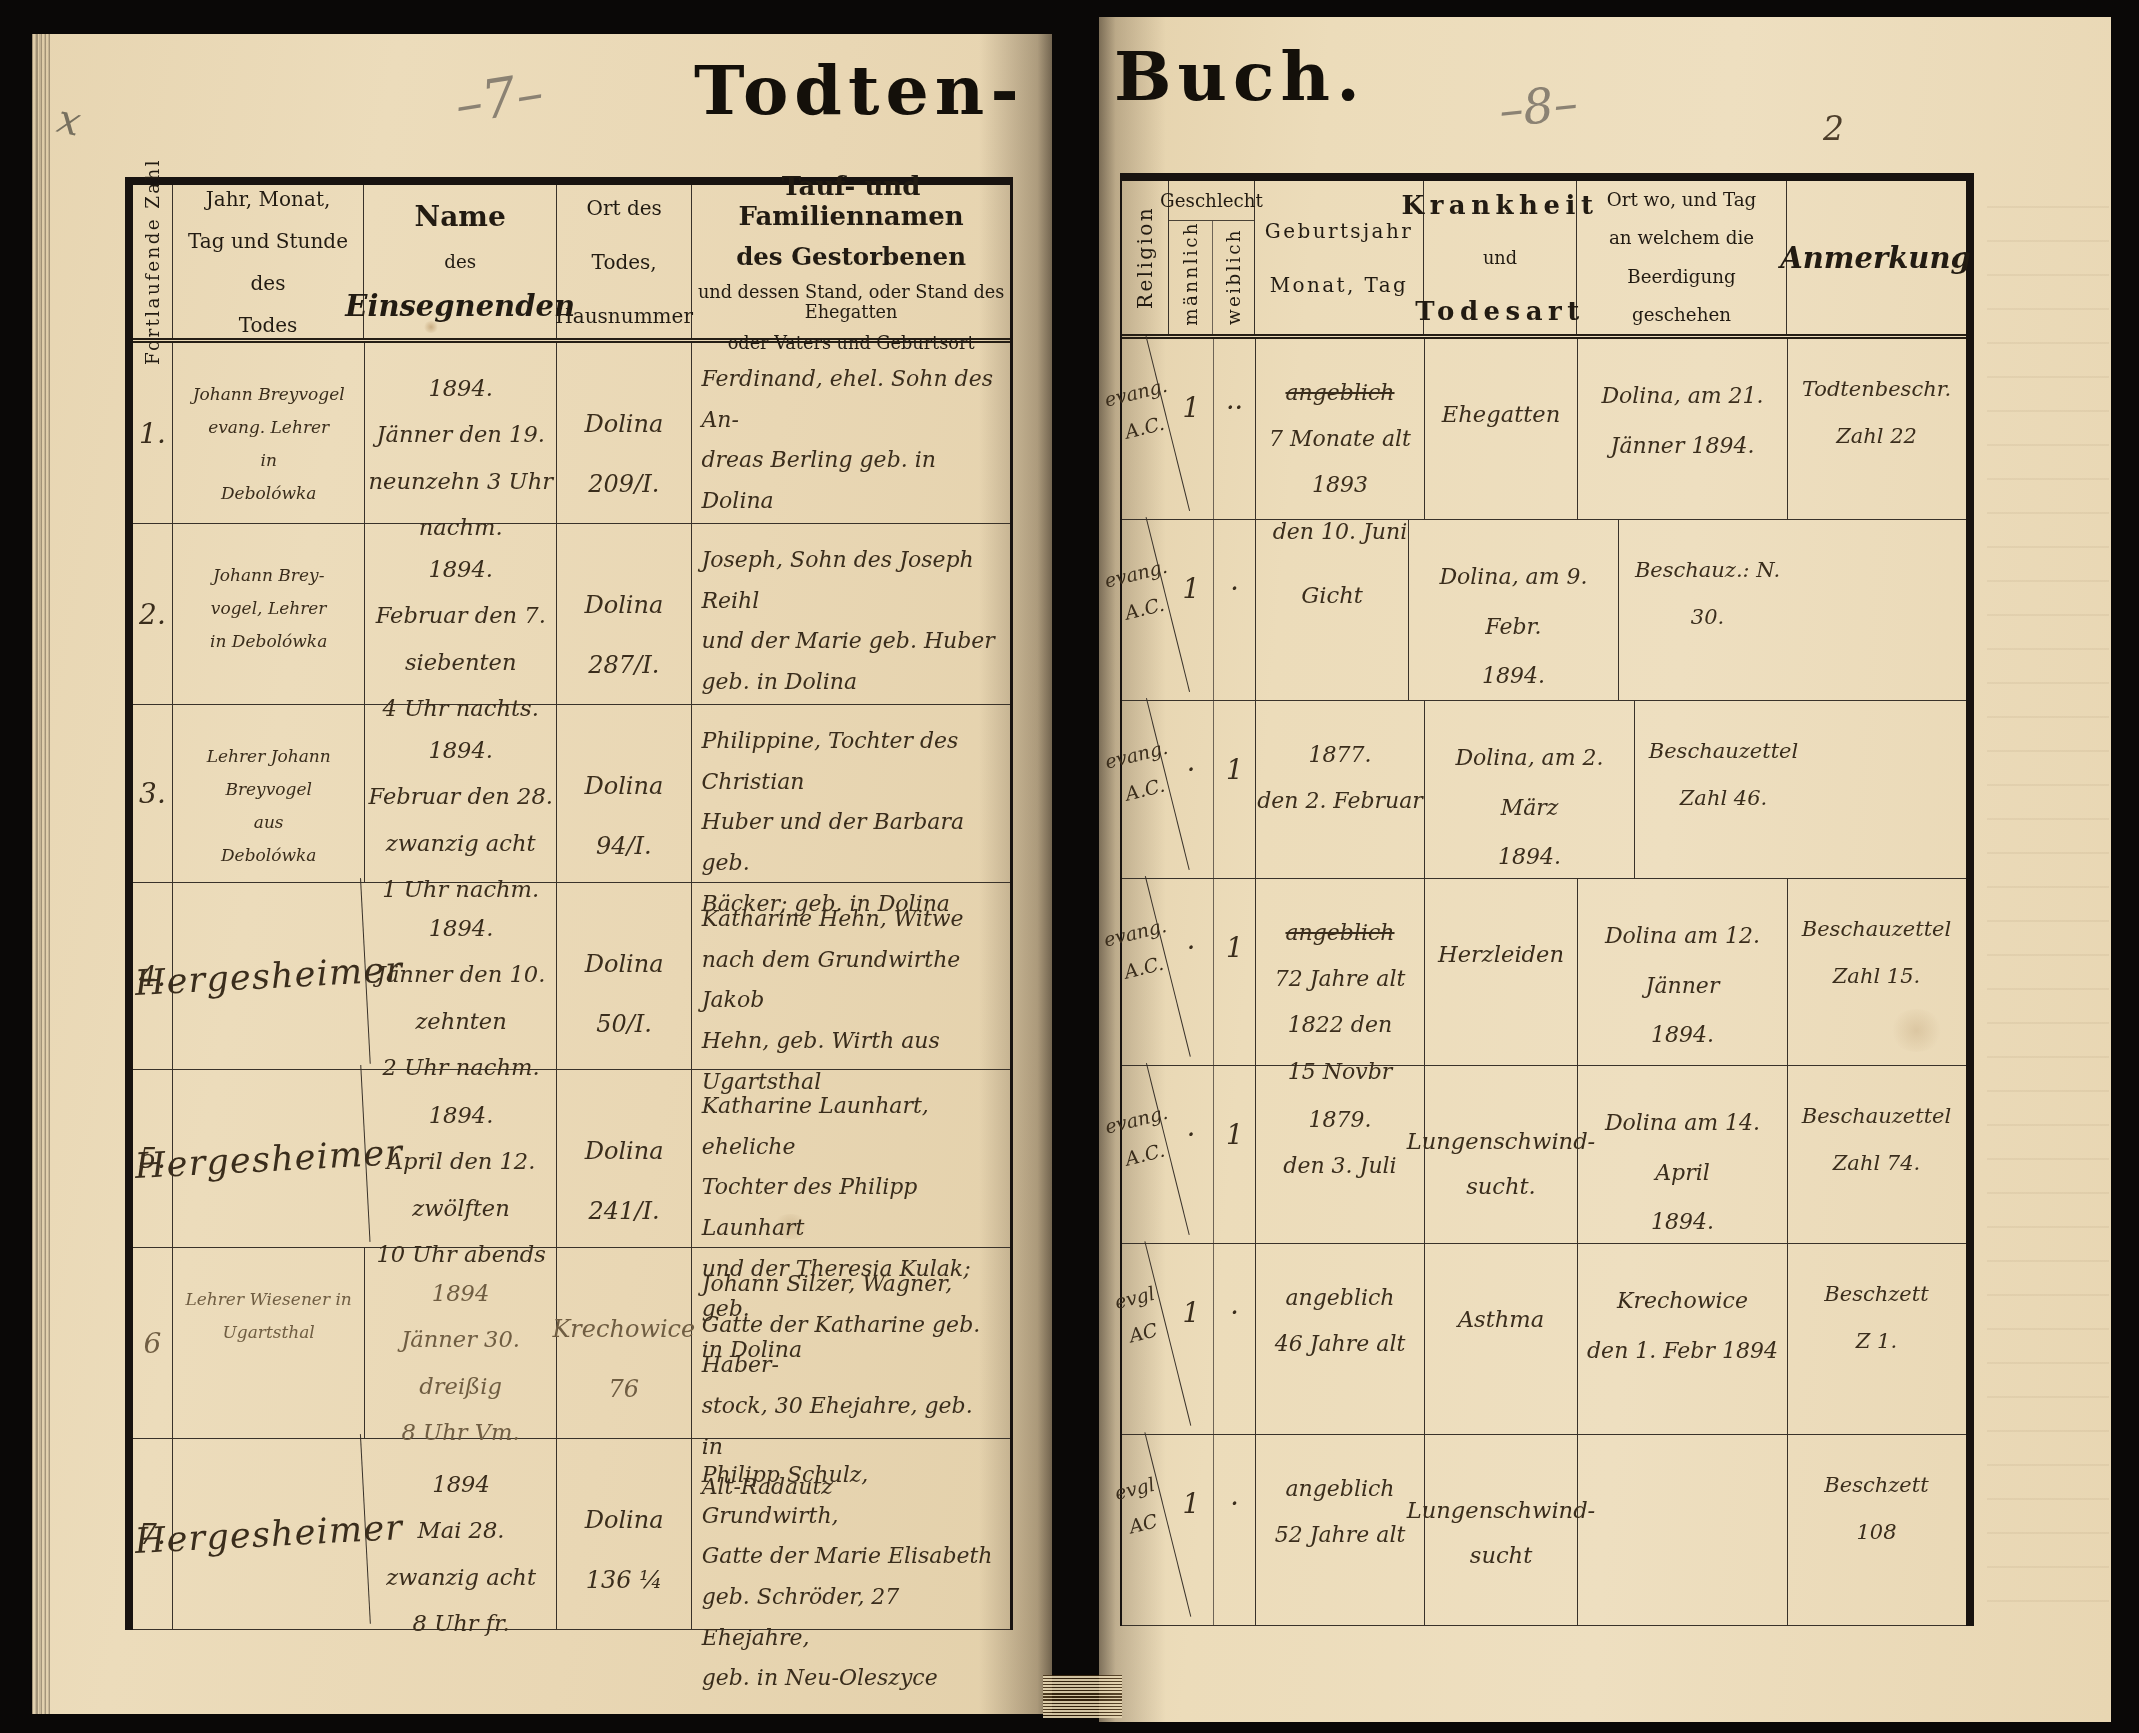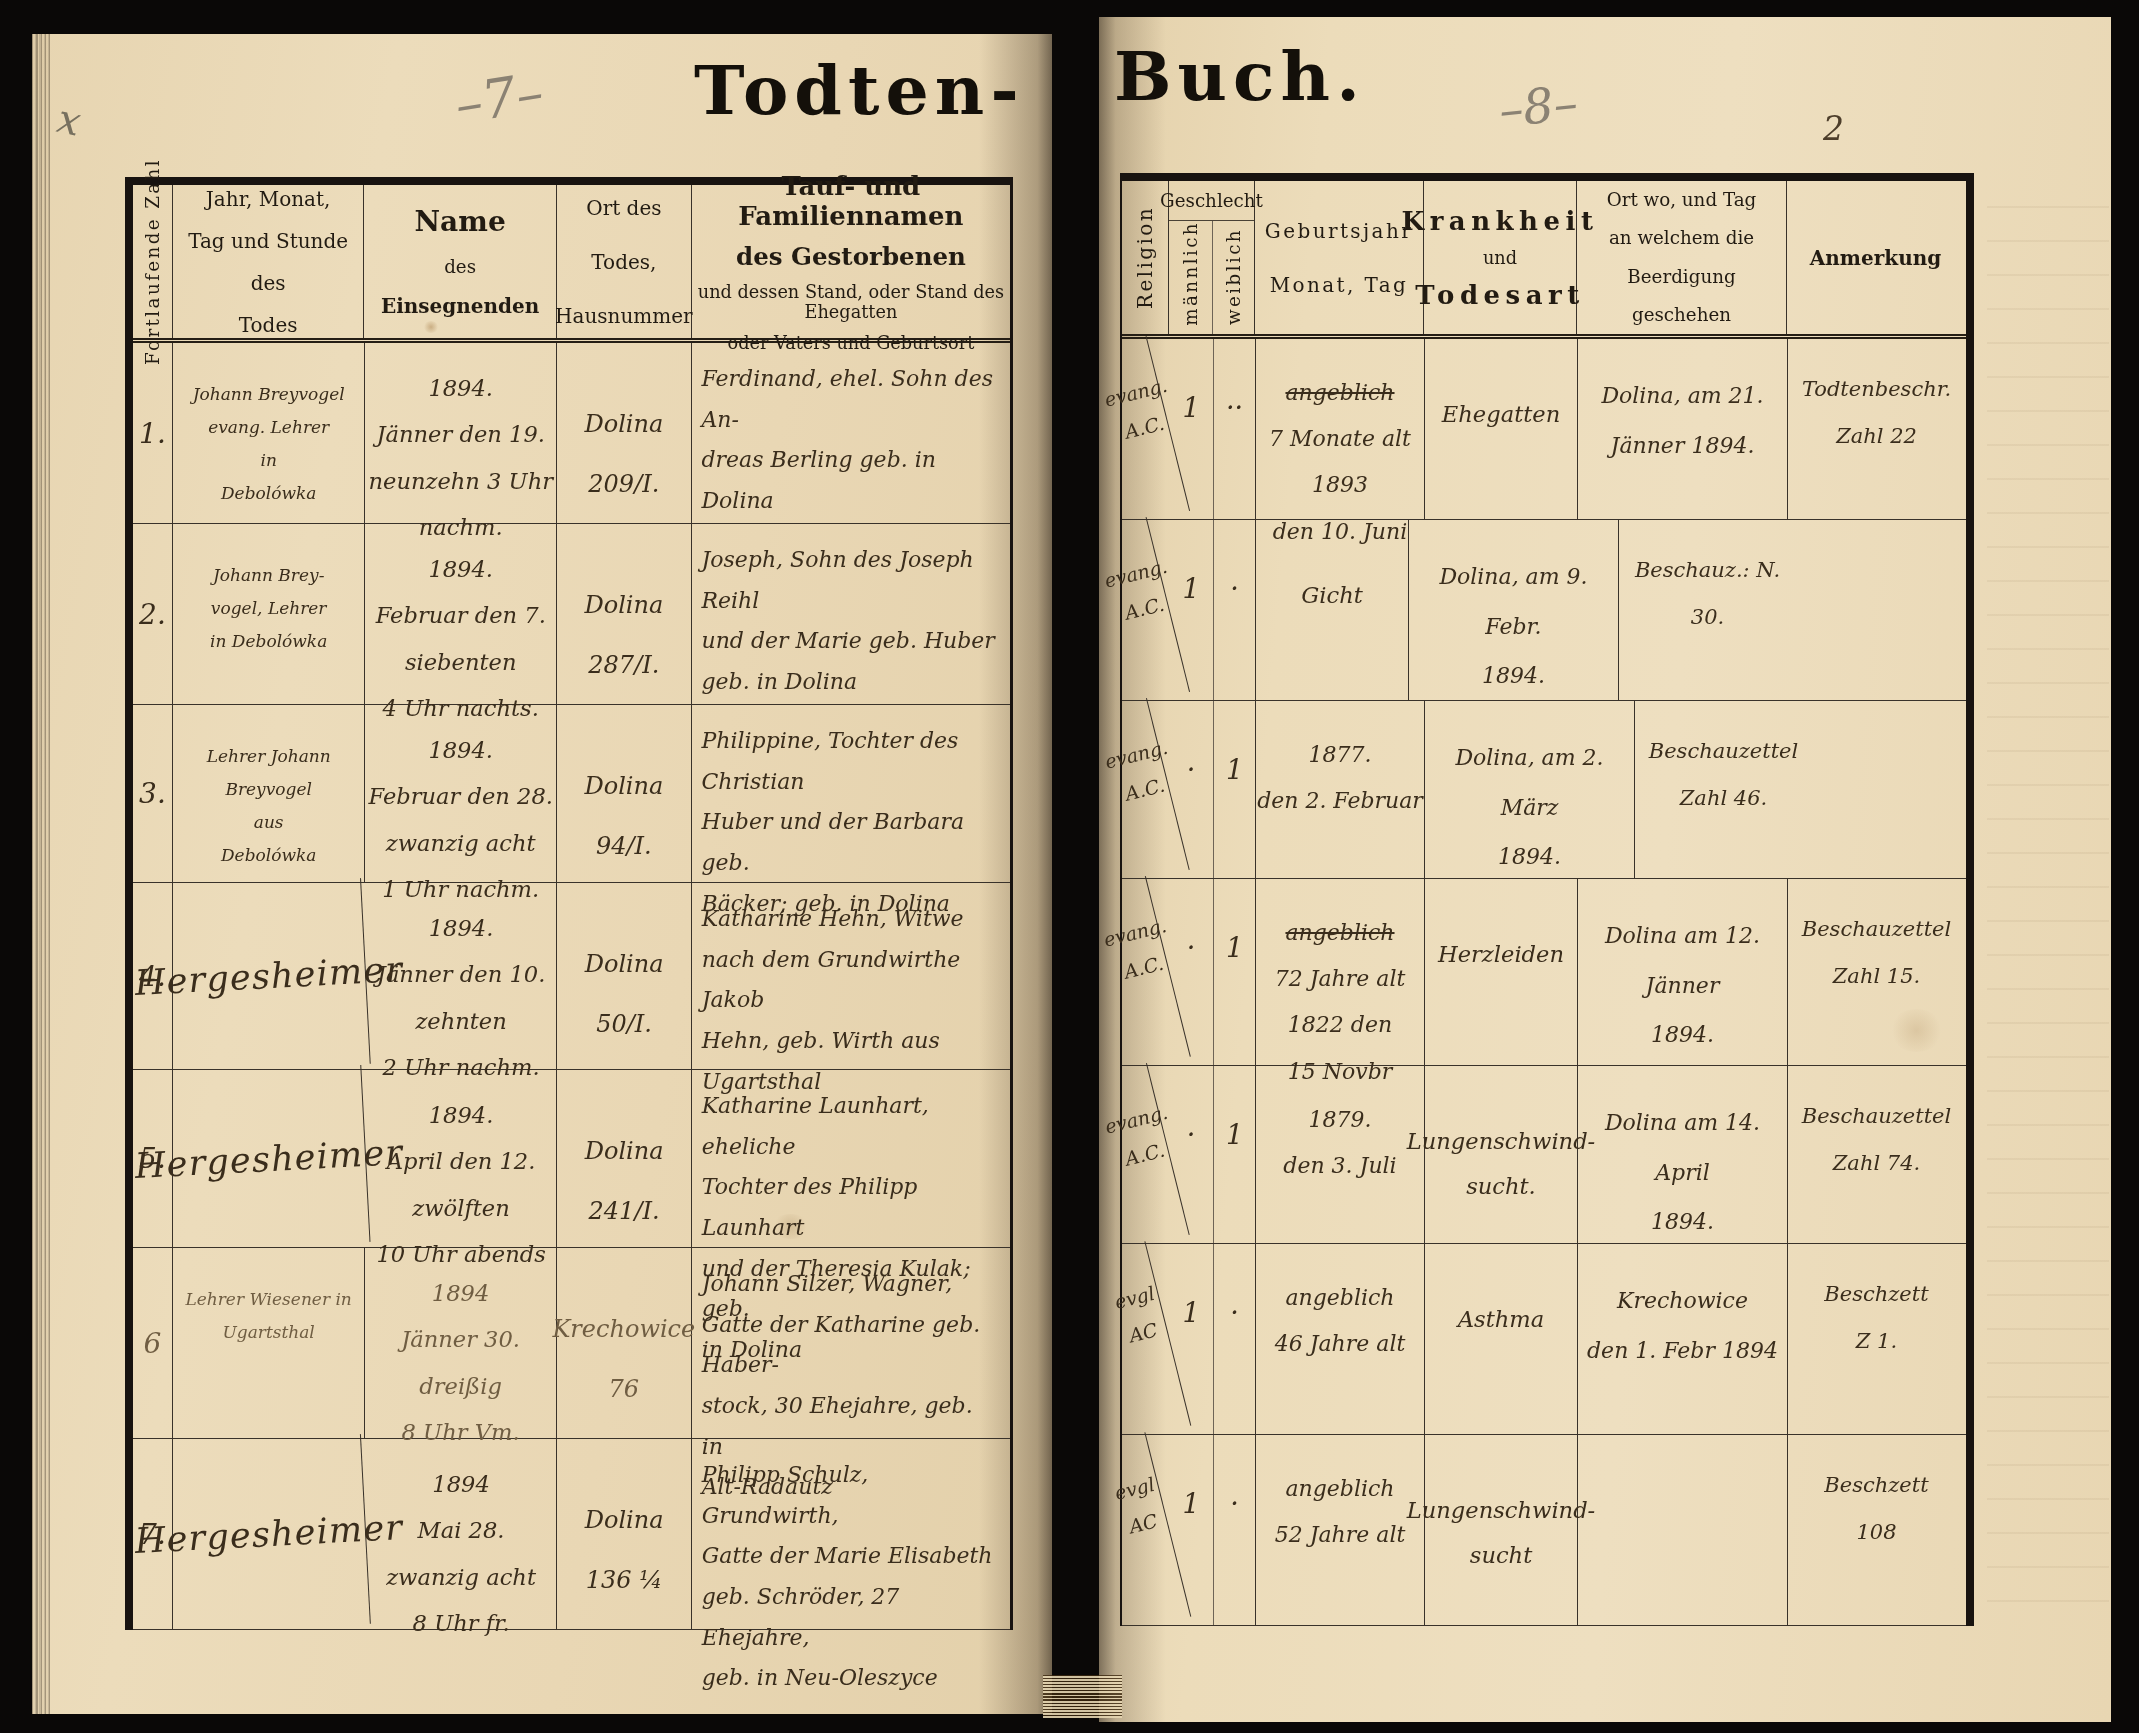--- a/index.html
+++ b/index.html
@@ -41,37 +41,37 @@
   .trow{display:flex;border-bottom:1.8px solid #39322a;}
   .c{box-sizing:border-box;border-right:1.2px solid #39322a;position:relative;
      display:flex;flex-direction:column;align-items:center;}
   .last{border-right:none;}
   .lc1{width:40px;} .lc2{width:193px;} .lc3{width:192px;} .lc4{width:135px;} .lc5{width:319px;}
   .rc1{width:47px;} .rc2{width:45px;border-right:0.6px solid #6e6456;} .rc3{width:42px;}
   .rc4{width:169px;} .rc5{width:153px;} .rc6{width:210px;} .rc7{width:177px;}
   
   .pr{color:#221b12;}
   .b{font-weight:bold;}
-  .f46{font-size:28px;} .f44{font-size:20px;} .f42{font-size:26px;} .f40{font-size:24.5px;}
+  .f46{font-size:28px;} .f44{font-size:29px;font-style:italic;} .f42{font-size:26px;} .f40{font-size:24.5px;}
   .f33{font-size:20px;} .f30{font-size:18.3px;} .f29{font-size:17.7px;}
   .pre{white-space:pre-line;}
   .hcell{justify-content:center;text-align:center;}
   .hname > div{margin:8.6px 0;}
   .h-deceased > div{margin:5.5px 0;}
   .lh2{line-height:2.1;} .lh26{line-height:2.7;}
   .vtext{writing-mode:vertical-rl;transform:rotate(180deg);white-space:nowrap;letter-spacing:2.4px;}
   .sexgroup{width:86px;padding:0;}
   .sextop{height:44px;width:100%;display:flex;align-items:center;justify-content:center;
           border-bottom:1.2px solid #4a4236;box-sizing:border-box;}
   .sexcols{flex:1;display:flex;width:100%;}
   .sexcol{box-sizing:border-box;display:flex;align-items:flex-end;justify-content:center;padding-bottom:8.6px;}
   .sexcol-m{width:44px;border-right:0.6px solid #6e6456;}
   .sexcol-f{width:42px;}
   .ktitle{letter-spacing:5.5px;}
-  .kmid{margin:12px 0;}
+  .kmid{margin:28px 0;}
   
   .hw{font-family:"DejaVu Serif",serif;font-style:italic;color:#3a2d1c;}
   .nr{justify-content:center;font-size:28px;}
   .name{padding-top:35px;font-size:17px;line-height:1.95;text-align:center;}
   .sig{justify-content:center;font-size:35px;transform:rotate(-3deg);letter-spacing:1.2px;}
   .died{padding-top:22px;font-size:22.6px;line-height:2.05;text-align:center;}
   .place{padding-top:51px;font-size:24px;line-height:2.5;text-align:center;}
   .deceased{padding:16px 9.8px 0;font-size:22px;line-height:1.85;text-align:left;align-items:flex-start;}
   .rel{padding-top:34px;font-size:19px;line-height:1.9;transform:rotate(-14deg);text-align:center;}
   .sex{padding-top:53px;font-size:27px;}

